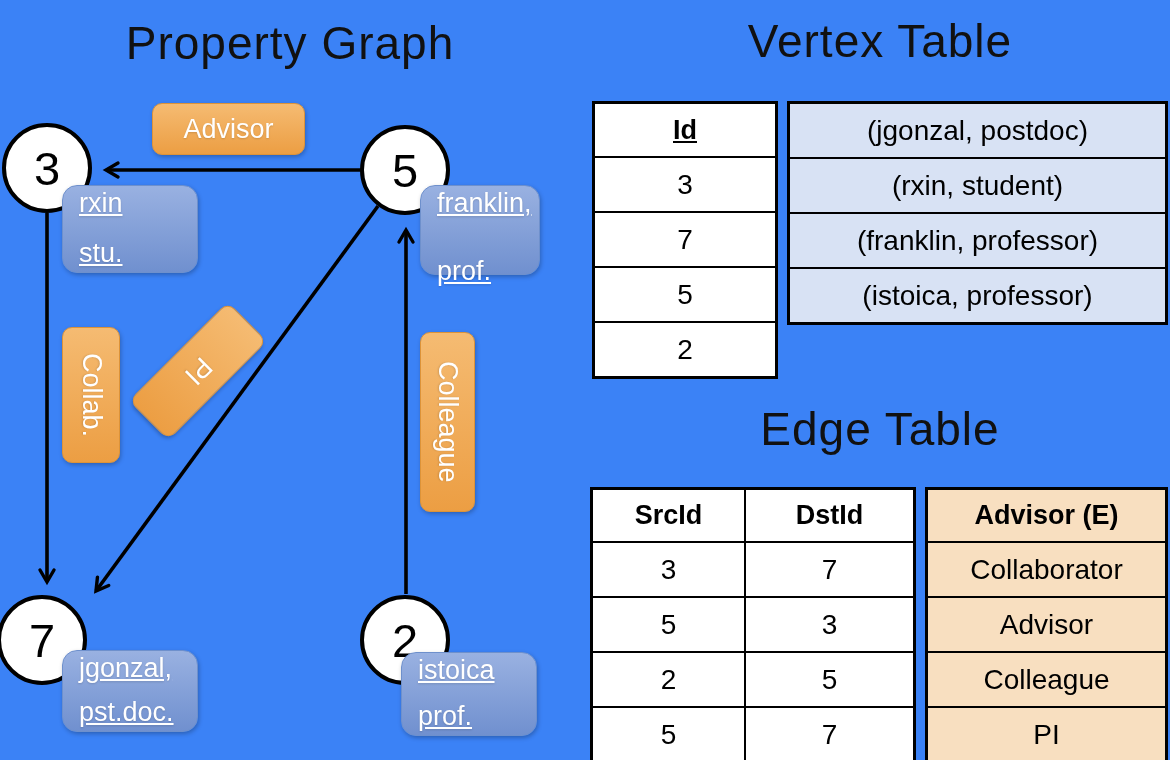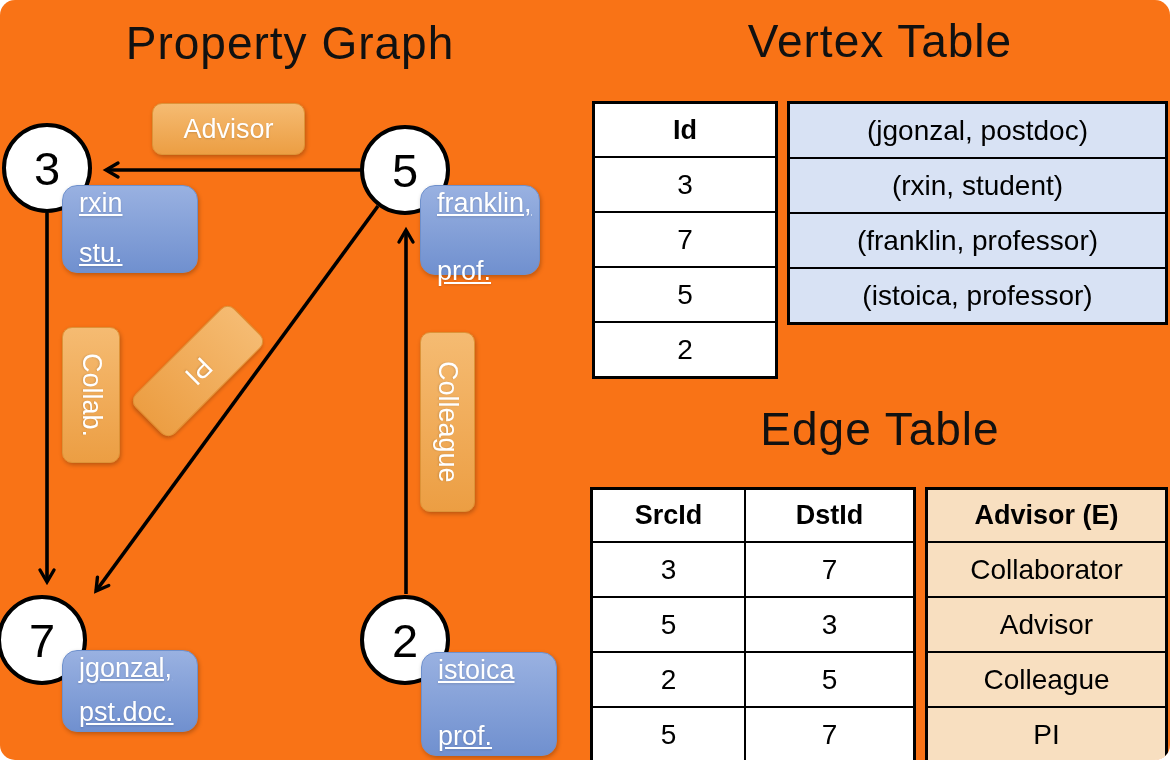--- a/index.html
+++ b/index.html
@@ -3,21 +3,21 @@
 <meta charset="utf-8">
 <style>
   :root{
     --orange-top:#f5bb72; --orange-bottom:#ec9e43; --orange-border:#dd9338;
     --blue-top:#99b1e1; --blue-bottom:#7090cf; --blue-border:#6e90cc;
     --vertex-fill:#d8e2f4; --edge-fill:#f8dfc0; --line:#000000;
   }
   html,body{margin:0;padding:0;background:#ffffff;}
   .canvas{
     position:relative; width:1170px; height:760px; overflow:hidden;
-    font-family:"Liberation Sans", sans-serif; background:#f97316;border-radius:15px;
+    font-family:"Liberation Sans", sans-serif; background:#3b82f6;
   }
   .big-title{
     position:absolute; text-align:center; font-size:46px; font-weight:300;
     color:#111; letter-spacing:1px; white-space:nowrap;
   }
   
   .edges-svg{position:absolute; left:0; top:0; z-index:1;}
   .node{
     position:absolute; width:90px; height:90px; box-sizing:border-box;
     border:4px solid #000; border-radius:50%; background:#fff;
@@ -49,21 +49,21 @@
     font-size:28px; color:#000; background:#fff;
   }
   .tbl th,.tbl td{
     border:2px solid #000; text-align:center; vertical-align:middle; padding:0;
     overflow:hidden; white-space:nowrap;
   }
   .tbl th{font-weight:bold; font-size:27px;}
   .tbl{border:3px solid #000;}
   .fill-v td,.fill-v th{background:var(--vertex-fill);}
   .fill-e td,.fill-e th{background:var(--edge-fill);}
-  .vt th{height:52px;} .vt td{height:53px;}
+  .vt th{height:52px;text-decoration:underline;} .vt td{height:53px;}
   .et th{height:51px;} .et td{height:53px;}
 </style>
 </head>
 <body>
 
 <div class="canvas">
 
   <div class="big-title" style="left:0;top:16px;width:580px;">Property Graph</div>
 
   <svg class="edges-svg" width="580" height="760" viewBox="0 0 580 760">
@@ -109,21 +109,21 @@
     <span>stu.</span>
   </div>
   <div class="vlabel" style="left:420px;top:185px;width:120px;height:90px;gap:32px;">
     <span>franklin,</span>
     <span>prof.</span>
   </div>
   <div class="vlabel" style="left:62px;top:650px;width:136px;height:82px;">
     <span>jgonzal,</span>
     <span>pst.doc.</span>
   </div>
-  <div class="vlabel" style="left:421px;top:652px;width:136px;height:104px;">
+  <div class="vlabel" style="left:401px;top:652px;width:136px;height:84px;">
     <span>istoica</span>
     <span>prof.</span>
   </div>
 
   <div class="big-title" style="left:592px;top:14px;width:576px;">Vertex Table</div>
 
   <table class="tbl vt" style="left:592px;top:101px;width:186px;">
     <tbody>
         <tr>
           <th>Id</th>

